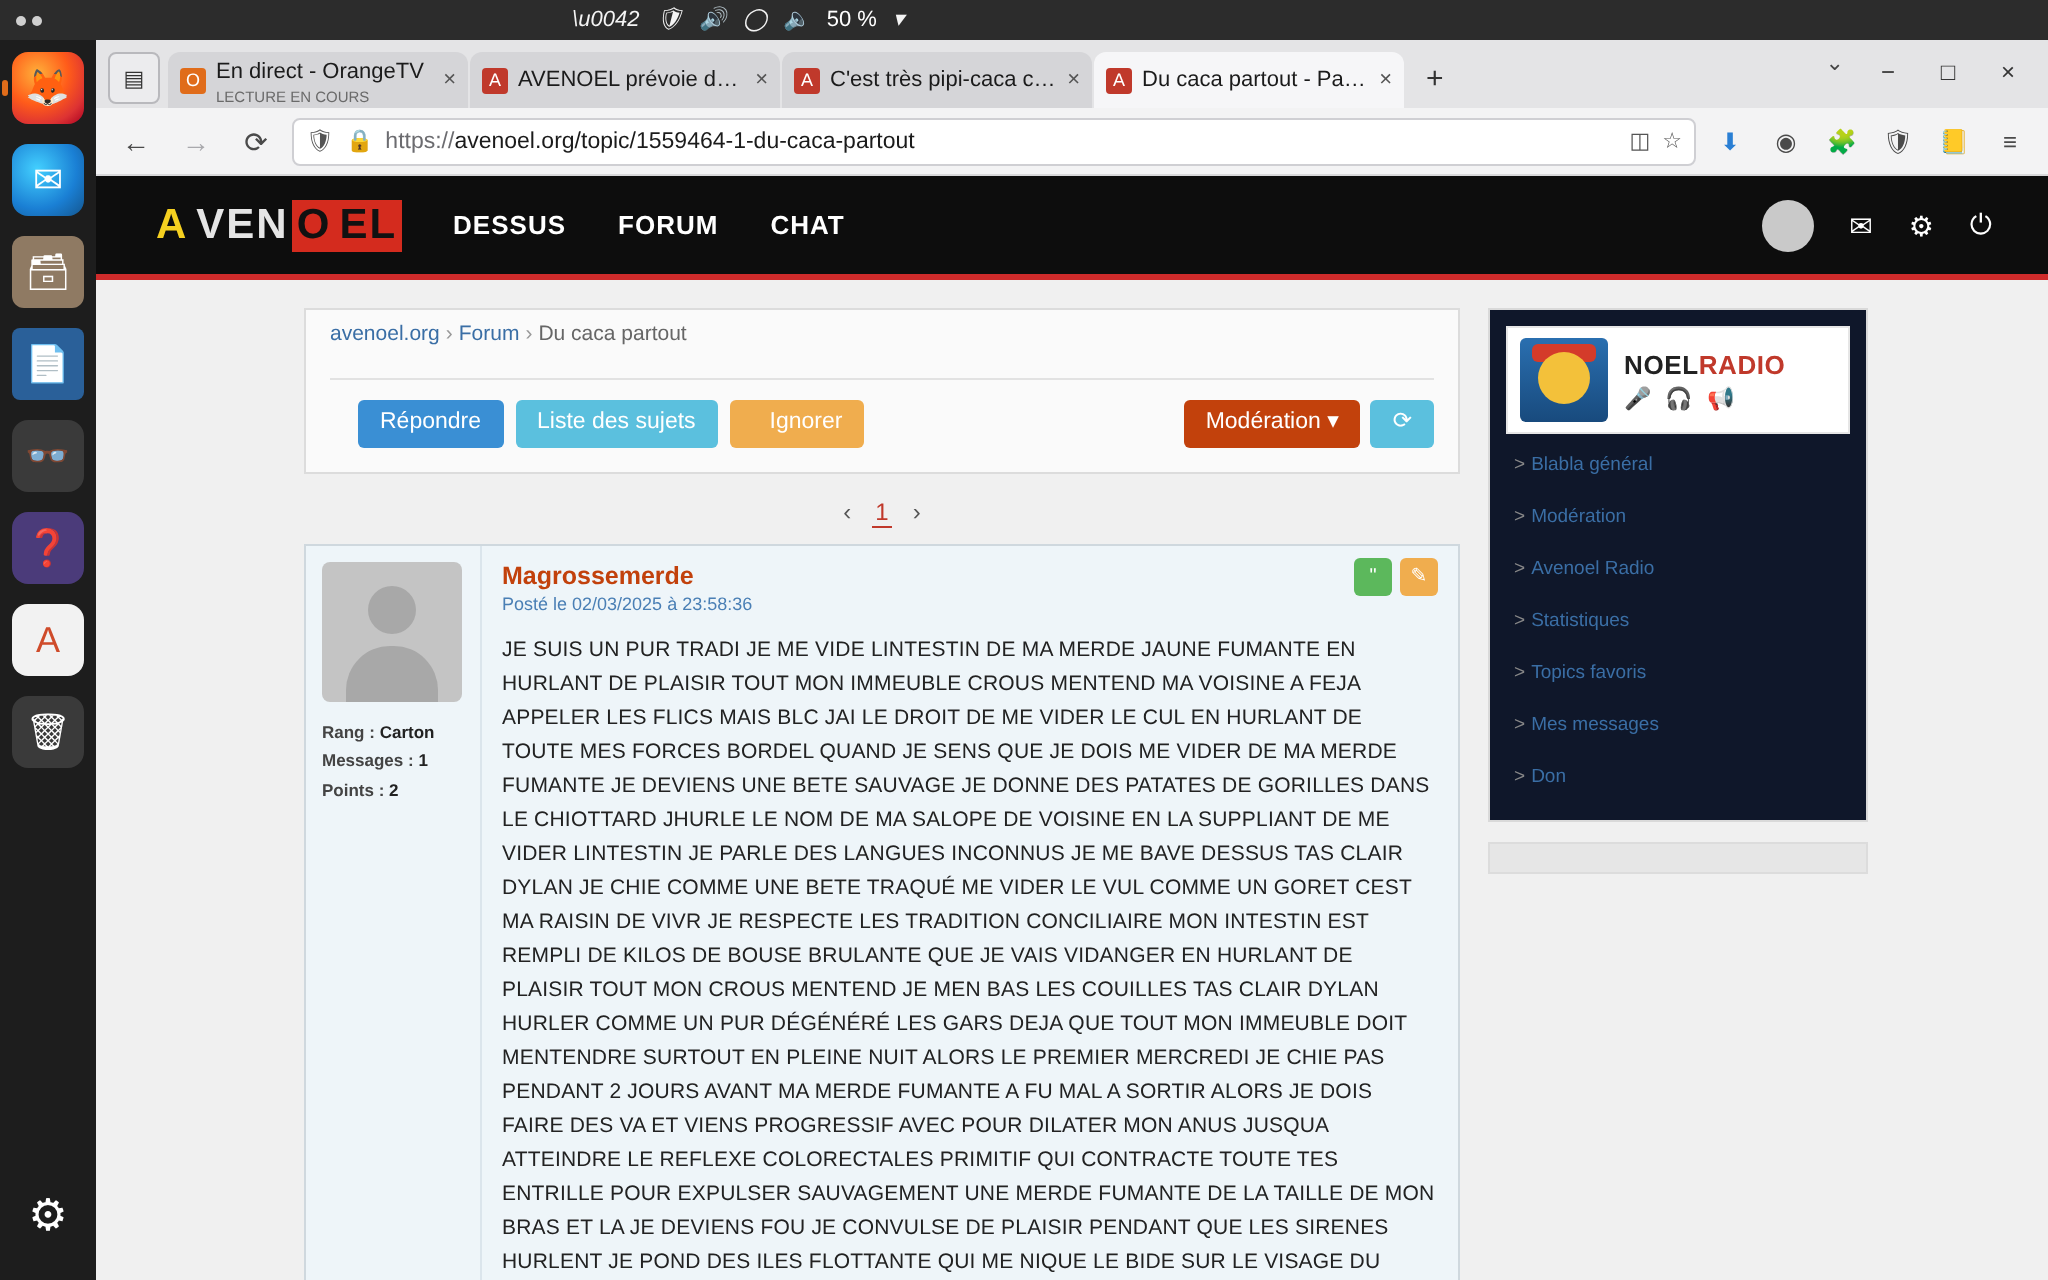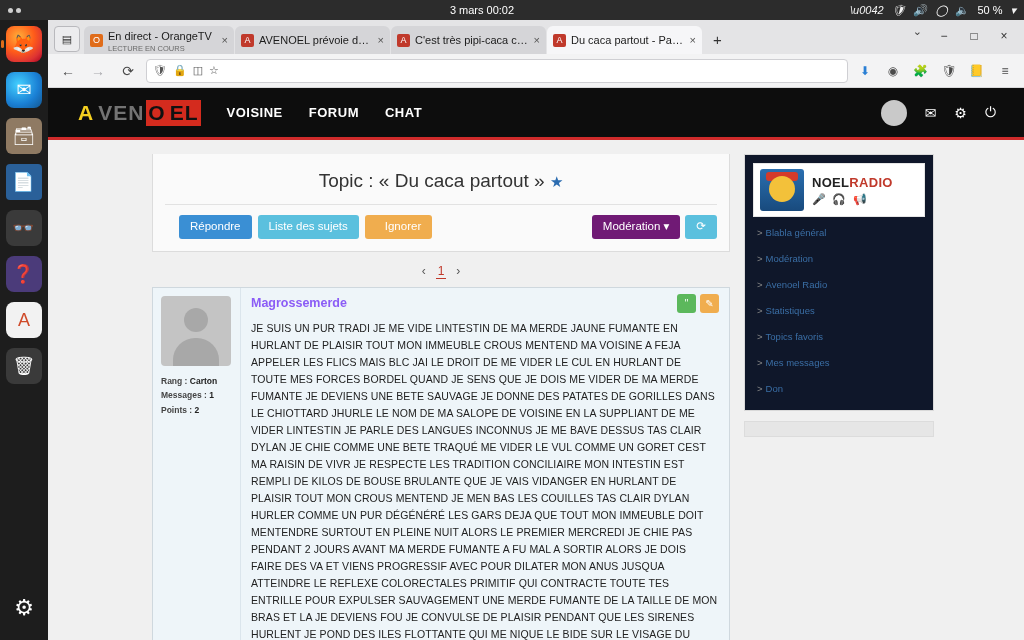--- a/index.html
+++ b/index.html
@@ -111,21 +111,21 @@
     display: flex; align-items: center; padding: 0 28px; gap: 26px;
     border-bottom: 3px solid #cf2b2b;
   }
   #logo {
     font-size: 21px; font-weight: bold; letter-spacing: 1px;
     display: flex; align-items: center;
   }
   #logo .l { padding: 1px 2px; }
   #logo .yellow { color: #f5d020; }
   #logo .red { background: #d42b1e; color: #111; }
-  #logo .white { color: #737373; }
+  #logo .white { color: #e5e5e5; }
   .navlink { color: #fff; font-size: 13px; font-weight: bold; letter-spacing: .5px; }
   .hdr-right { margin-left: auto; display: flex; align-items: center; gap: 18px; }
   .avatar-circle { width: 26px; height: 26px; border-radius: 50%; background: #c9c9c9; }
   .hdr-icon { color: #fff; font-size: 14px; }
 
   
   #content { display: flex; padding: 14px 0 0 0; gap: 14px; height: 100%; }
   #maincol { width: 578px; margin-left: 104px; }
   #sidecol { width: 190px; }
 
@@ -138,36 +138,36 @@
 
   #topic-box { background:#fafafa; border:1px solid #dcdcdc; border-top:none; padding: 10px 12px 12px 12px;}
   #topic-title { text-align: center; font-size: 19px; color: #333; padding: 6px 0 12px 0; }
   #topic-title .star { color: #2b6cb0; font-size: 15px; }
   .divider { height:1px; background:#e2e2e2; margin: 0 0 10px 0;}
   #topic-actions { display: flex; align-items: center; gap: 6px; margin-left: 14px; }
   .btn { font-size: 11.5px; padding: 5px 11px; border-radius: 3px; color: #fff; border: none; line-height: 1.2;}
   .btn-primary { background: #3a8fd4; }
   .btn-info { background: #5bc0de; }
   .btn-warn { background: #f0ad4e; padding-left: 20px; }
-  .btn-danger { background: #701a75; }
+  .btn-danger { background: #c2410c; }
   .actions-right { margin-left: auto; display: flex; gap: 5px; }
 
   #pager { display:flex; align-items:center; justify-content:center; gap:10px; padding: 12px 0 8px 0; font-size: 12px; color:#555;}
   #pager .pagenum { color:#c0392b; border-bottom: 1px solid #c0392b; padding: 0 2px;}
 
   
   #post { display: flex; border: 1px solid #cfd8de; background: #eef5f9; }
   #post-left { width: 88px; background: #eef5f9; padding: 8px; border-right: 1px solid #dbe5ec; }
   .pavatar { width: 70px; height: 70px; border-radius: 4px; background: #c4c4c4; position: relative; overflow: hidden;}
   .pavatar::before { content:""; position:absolute; left:23px; top:12px; width:24px;height:24px;border-radius:50%;background:#a8a8a8;}
   .pavatar::after { content:""; position:absolute; left:12px; top:42px; width:46px;height:30px;border-radius:22px 22px 0 0;background:#a8a8a8;}
   .pmeta { font-size: 8.5px; color: #444; margin-top: 8px; line-height: 1.7; font-weight: bold; }
   .pmeta b { color: #222; }
   #post-right { flex: 1; padding: 8px 10px; background: #eef5f9; }
-  .pauthor { font-size: 12.5px; font-weight: bold; color: #8b5cf6; }
+  .pauthor { font-size: 12.5px; font-weight: bold; color: #c2410c; }
   .pdate { font-size: 9px; color: #4a7fb5; margin-top: 2px; }
   .post-icons { float: right; display: flex; gap: 4px; margin-top: -2px;}
   .picon { width: 19px; height: 19px; border-radius: 3px; display:flex;align-items:center;justify-content:center;
            font-size: 10px; color:#fff;}
   .picon.green { background:#5cb85c; }
   .picon.orange { background:#f0ad4e; }
   .ptext { font-size: 10.5px; color: #222; line-height: 1.62; margin-top: 10px; text-align: left; letter-spacing: .1px;}
   .ptext p { margin: 0 0 14px 0; }
 
   
@@ -190,21 +190,20 @@
 </head>
 <body>
 
 <div id="topbar">
   <div class="left">
     <span class="dotgrid">
       <span class="dot"></span>
         <span class="dot"></span>
     </span>
   </div>
-  <div class="center">3 mars  00:02</div>
   <div class="right">
     <span class="ticon">\u0042</span>
     <span class="ticon">🛡</span>
     <span class="ticon">🔊</span>
     <span class="ticon">◯</span>
     <span class="ticon">🔈</span>
     <span id="battery">50 %</span>
     <span class="ticon">▾</span>
   </div>
 </div>
@@ -262,61 +261,61 @@
     </div>
   </div>
 
   <div id="navbar">
     <span class="navbtn">←</span>
     <span class="navbtn dim">→</span>
     <span class="navbtn">⟳</span>
     <div id="urlbar">
       <span class="u-icon">🛡</span>
       <span class="u-icon">🔒</span>
+      <span class="u-text"><span class="scheme">https://</span><span>avenoel.org/topic/1559464-1-du-caca-partout</span></span>
       <span class="u-icon">◫</span>
       <span class="u-icon">☆</span>
     </div>
     <span class="navbtn-right dl-arrow">⬇</span>
     <span class="navbtn-right">◉</span>
     <span class="navbtn-right">🧩</span>
     <span class="navbtn-right">🛡</span>
     <span class="navbtn-right">📒</span>
     <span class="navbtn-right">≡</span>
   </div>
 
   <div id="page">
 
     <div id="site-header">
       <div id="logo">
         <span class="l yellow">A</span>
           <span class="l white">VEN</span>
           <span class="l red">O</span>
           <span class="l red">EL</span>
       </div>
-      <a class="navlink">VOISINE</a>
+      <a class="navlink">DESSUS</a>
       <a class="navlink">FORUM</a>
       <a class="navlink">CHAT</a>
       <div class="hdr-right">
         <span class="avatar-circle"></span>
         <span class="hdr-icon">✉</span>
         <span class="hdr-icon">⚙</span>
         <span class="hdr-icon">⏻</span>
       </div>
     </div>
 
     <div id="content">
 
       <div id="maincol">
 
+        <div id="breadcrumb-bar">
+          <a>avenoel.org</a><span class="crumb-sep">›</span><a>Forum</a><span class="crumb-sep">›</span><span>Du caca partout</span>
+        </div>
 
         <div id="topic-box">
-          <div id="topic-title">
-            <span>Topic : « Du caca partout »</span>
-            <span class="star">★</span>
-          </div>
           <div class="divider"></div>
           <div id="topic-actions">
             <button class="btn btn-primary">Répondre</button>
             <button class="btn btn-info">Liste des sujets</button>
             <button class="btn btn-warn">Ignorer</button>
             <span class="actions-right">
               <button class="btn btn-danger"><span>Modération</span> <span>▾</span></button>
               <button class="btn btn-info">⟳</button>
             </span>
           </div>
@@ -336,20 +335,21 @@
               <div><span>Messages :</span> <b>1</b></div>
               <div><span>Points :</span> <b>2</b></div>
             </div>
           </div>
           <div id="post-right">
             <div class="post-icons">
               <span class="picon green">"</span>
               <span class="picon orange">✎</span>
             </div>
             <div class="pauthor">Magrossemerde</div>
+            <div class="pdate">Posté le 02/03/2025 à 23:58:36</div>
             <div class="ptext">
               <p>JE SUIS UN PUR TRADI JE ME VIDE LINTESTIN DE MA MERDE JAUNE FUMANTE EN HURLANT DE PLAISIR TOUT MON IMMEUBLE CROUS MENTEND MA VOISINE A FEJA APPELER LES FLICS MAIS BLC JAI LE DROIT DE ME VIDER LE CUL EN HURLANT DE TOUTE MES FORCES BORDEL QUAND JE SENS QUE JE DOIS ME VIDER DE MA MERDE FUMANTE JE DEVIENS UNE BETE SAUVAGE JE DONNE DES PATATES DE GORILLES DANS LE CHIOTTARD JHURLE LE NOM DE MA SALOPE DE VOISINE EN LA SUPPLIANT DE ME VIDER LINTESTIN JE PARLE DES LANGUES INCONNUS JE ME BAVE DESSUS TAS CLAIR DYLAN JE CHIE COMME UNE BETE TRAQUÉ ME VIDER LE VUL COMME UN GORET CEST MA RAISIN DE VIVR JE RESPECTE LES TRADITION CONCILIAIRE MON INTESTIN EST REMPLI DE KILOS DE BOUSE BRULANTE QUE JE VAIS VIDANGER EN HURLANT DE PLAISIR TOUT MON CROUS MENTEND JE MEN BAS LES COUILLES TAS CLAIR DYLAN HURLER COMME UN PUR DÉGÉNÉRÉ LES GARS DEJA QUE TOUT MON IMMEUBLE DOIT MENTENDRE SURTOUT EN PLEINE NUIT ALORS LE PREMIER MERCREDI JE CHIE PAS PENDANT 2 JOURS AVANT MA MERDE FUMANTE A FU MAL A SORTIR ALORS JE DOIS FAIRE DES VA ET VIENS PROGRESSIF AVEC POUR DILATER MON ANUS JUSQUA ATTEINDRE LE REFLEXE COLORECTALES PRIMITIF QUI CONTRACTE TOUTE TES ENTRILLE POUR EXPULSER SAUVAGEMENT UNE MERDE FUMANTE DE LA TAILLE DE MON BRAS ET LA JE DEVIENS FOU JE CONVULSE DE PLAISIR PENDANT QUE LES SIRENES HURLENT JE POND DES ILES FLOTTANTE QUI ME NIQUE LE BIDE SUR LE VISAGE DU MODERATEUR A GENOU DYLAN</p>
 
             </div>
           </div>
         </div>
 
       </div>
 
       <div id="sidecol">

